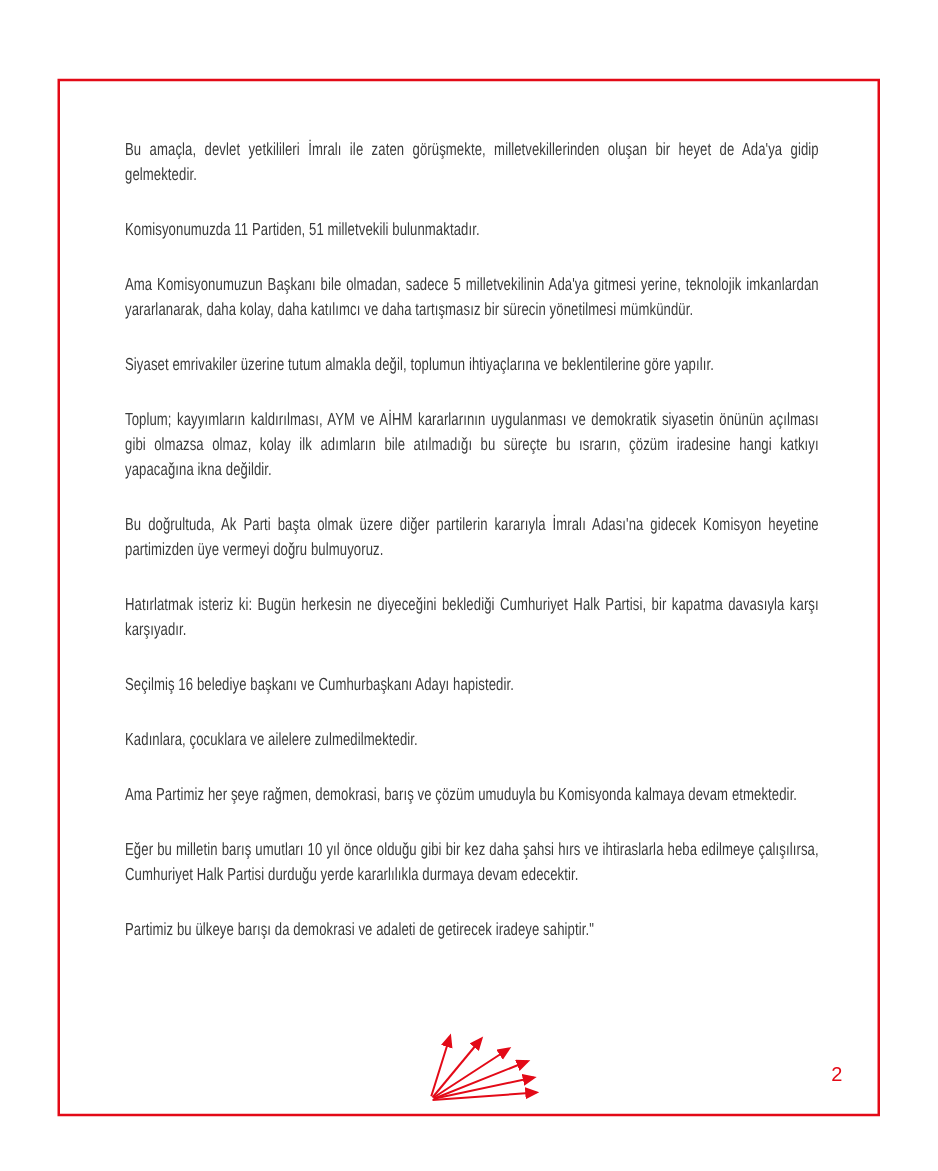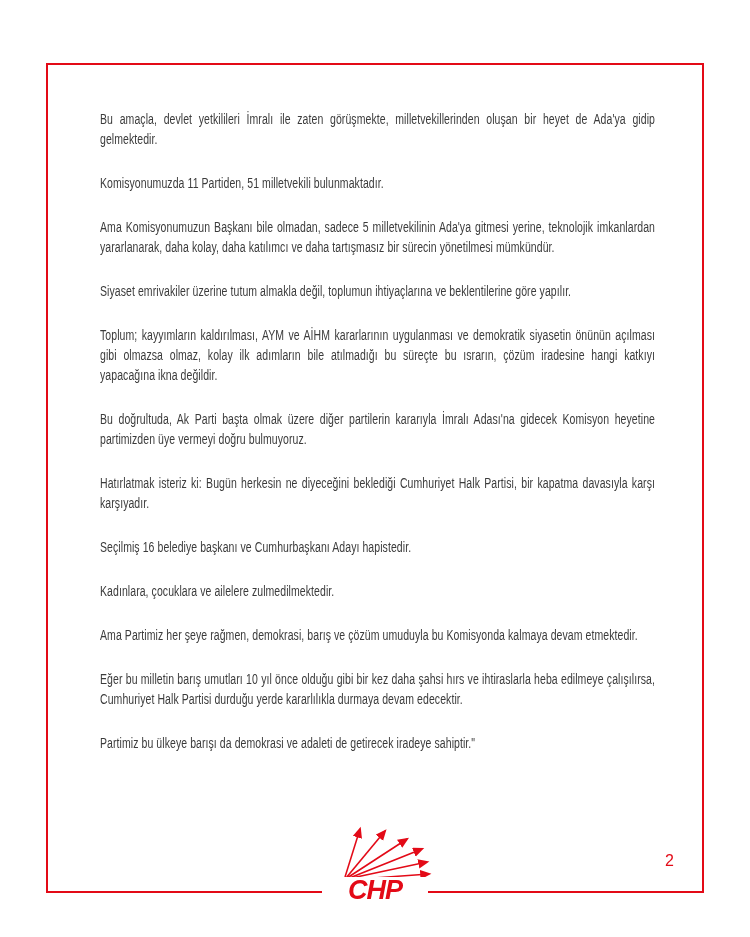--- a/index.html
+++ b/index.html
@@ -110,17 +110,14 @@
     <g stroke="#e30a17" stroke-width="1.6" fill="none">
       <line x1="4" y1="54" x2="19" y2="6" marker-end="url(#ah)"></line>
       <line x1="5" y1="55" x2="44" y2="8" marker-end="url(#ah)"></line>
       <line x1="6" y1="55" x2="66" y2="16" marker-end="url(#ah)"></line>
       <line x1="6" y1="56" x2="81" y2="26" marker-end="url(#ah)"></line>
       <line x1="6" y1="56" x2="86" y2="39" marker-end="url(#ah)"></line>
       <line x1="5" y1="57" x2="88" y2="51" marker-end="url(#ah)"></line>
     </g>
   </svg>
 
-  <div class="logo-wordmark">
-    <span>CHP</span>
-  </div>
 
 </div>
 
 </body></html>

